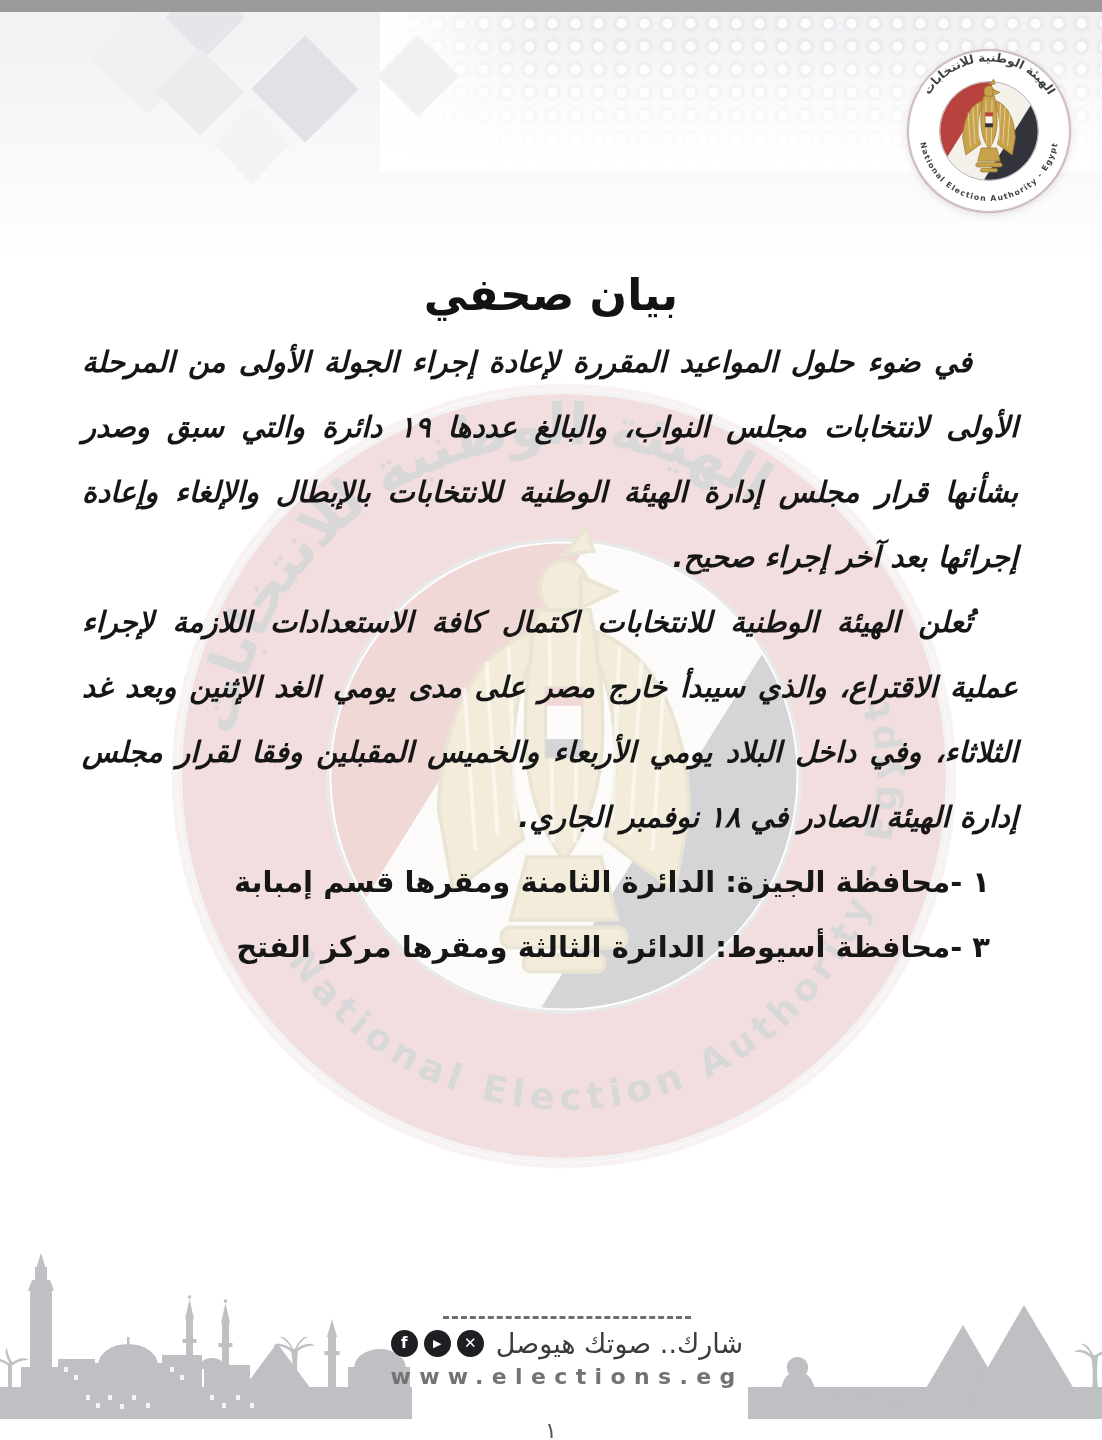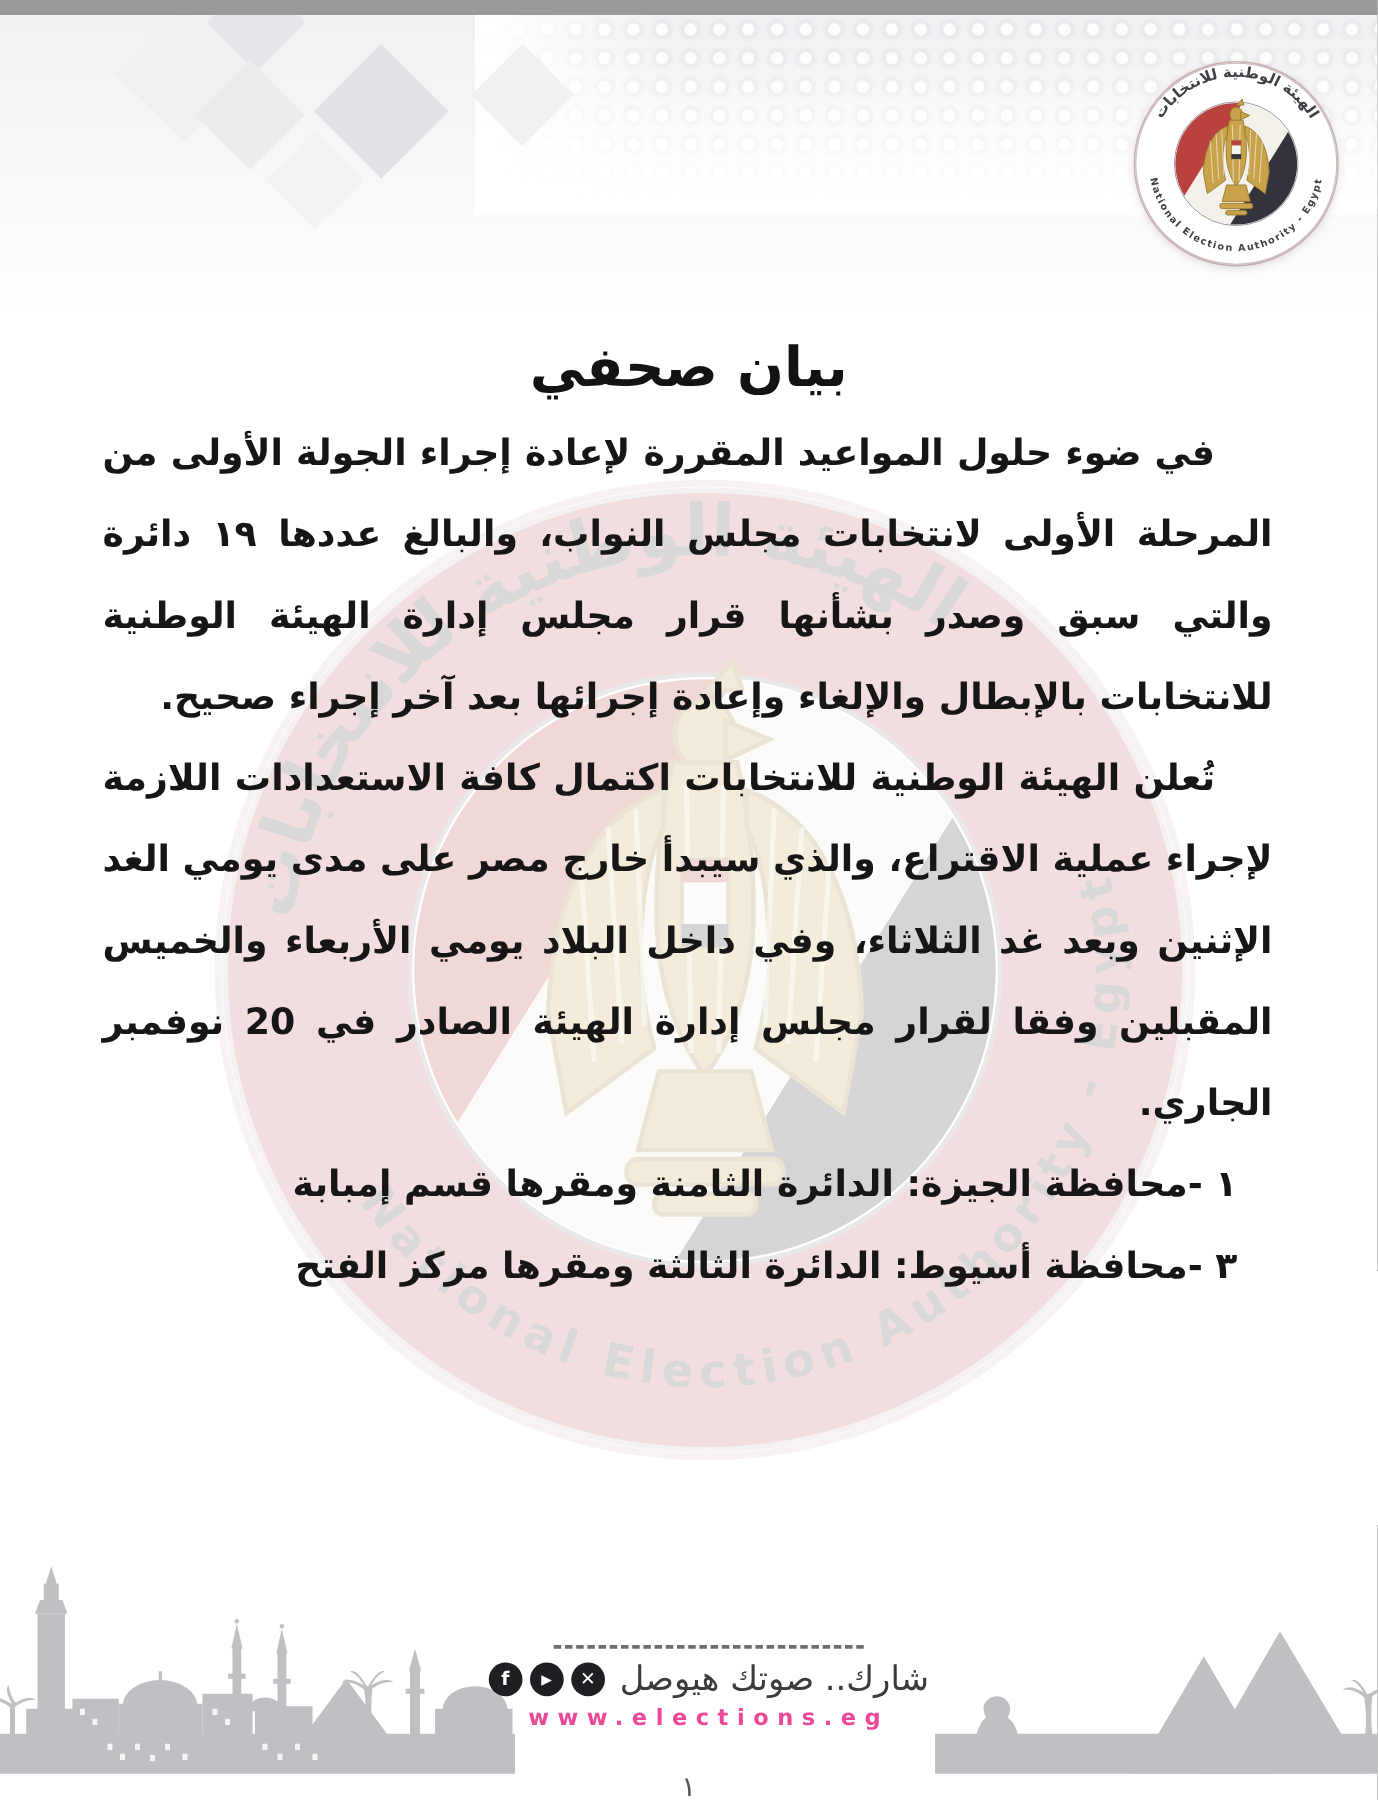--- a/index.html
+++ b/index.html
@@ -30,36 +30,36 @@
     color:#ffffff;filter:drop-shadow(0 2px 4px rgba(60,60,60,.18));z-index:2;}
   .watermark{position:absolute;left:158px;top:358px;width:812px;height:812px;
     color:#c06060;opacity:.20;z-index:1;}
   
   .title{position:absolute;left:0;right:0;top:228px;text-align:center;
     font-size:44px;font-weight:bold;color:#131313;z-index:2;}
   .body-text{position:absolute;top:318px;right:84px;left:82px;z-index:2;
     direction:rtl;text-align:justify;font-weight:bold;font-size:29px;
     line-height:65px;color:#161616;}
   .body-text p{margin:0;}
-  .para{text-indent:46px;}
+  .para{text-indent:46px;font-style:italic;}
   .item{text-indent:28px;}
   
   .footer{position:absolute;left:0;right:0;top:1304px;z-index:3;
     display:flex;flex-direction:column;align-items:center;}
   .footer-col{display:flex;flex-direction:column;align-items:center;transform:translateX(16px);}
   .sep{width:248px;border-top:3px dashed #6e6e72;margin-bottom:9px;}
   .slogan-row{display:flex;direction:ltr;align-items:center;gap:12px;}
   .icons{display:flex;gap:6px;}
   .icon{width:27px;height:27px;border-radius:50%;background:#1e1e23;color:#fff;
     display:flex;align-items:center;justify-content:center;
     font-size:15px;font-weight:bold;line-height:1;}
   .icon.yt{font-size:11px;}
   .slogan{font-size:27px;font-weight:normal;color:#3a3a3f;direction:rtl;}
-  .website{margin-top:5px;font-size:18px;font-weight:bold;letter-spacing:.38em;
-    color:#ec4899;direction:ltr;}
+  .website{margin-top:5px;font-size:22px;font-weight:bold;letter-spacing:.38em;
+    color:#737373;direction:ltr;}
   
   .skyline{position:absolute;left:0;top:1235px;width:1102px;height:205px;z-index:0;}
   .pageno{position:absolute;left:0;right:0;top:1406px;text-align:center;
     font-size:22px;color:#555;z-index:4;}
 </style>
 </head>
 <body>
 
 <div class="page">
 
@@ -131,21 +131,21 @@
 
   <svg class="logo-header" viewBox="0 0 220 220">
     <use href="#emblem-core" xlink:href="#emblem-core"></use>
     <use href="#emblem-text" xlink:href="#emblem-text"></use>
   </svg>
 
   <h1 class="title">بيان صحفي</h1>
 
   <div class="body-text">
     <p class="para">في ضوء حلول المواعيد المقررة لإعادة إجراء الجولة الأولى من المرحلة الأولى لانتخابات مجلس النواب، والبالغ عددها ١٩ دائرة والتي سبق وصدر بشأنها قرار مجلس إدارة الهيئة الوطنية للانتخابات بالإبطال والإلغاء وإعادة إجرائها بعد آخر إجراء صحيح.</p>
-    <p class="para">تُعلن الهيئة الوطنية للانتخابات اكتمال كافة الاستعدادات اللازمة لإجراء عملية الاقتراع، والذي سيبدأ خارج مصر على مدى يومي الغد الإثنين وبعد غد الثلاثاء، وفي داخل البلاد يومي الأربعاء والخميس المقبلين وفقا لقرار مجلس إدارة الهيئة الصادر في 20 نوفمبر الجاري.</p>
+    <p class="para">تُعلن الهيئة الوطنية للانتخابات اكتمال كافة الاستعدادات اللازمة لإجراء عملية الاقتراع، والذي سيبدأ خارج مصر على مدى يومي الغد الإثنين وبعد غد الثلاثاء، وفي داخل البلاد يومي الأربعاء والخميس المقبلين وفقا لقرار مجلس إدارة الهيئة الصادر في ١٨ نوفمبر الجاري.</p>
     <p class="item">١ -محافظة الجيزة: الدائرة الثامنة ومقرها قسم إمبابة</p>
     <p class="item">٣ -محافظة أسيوط: الدائرة الثالثة ومقرها مركز الفتح</p>
   </div>
 
   <svg class="skyline" viewBox="0 0 1102 205">
     <g fill="#bec0c4">
 
       <rect x="0" y="140" width="412" height="32"></rect>
       <rect x="748" y="140" width="354" height="32"></rect>
 

